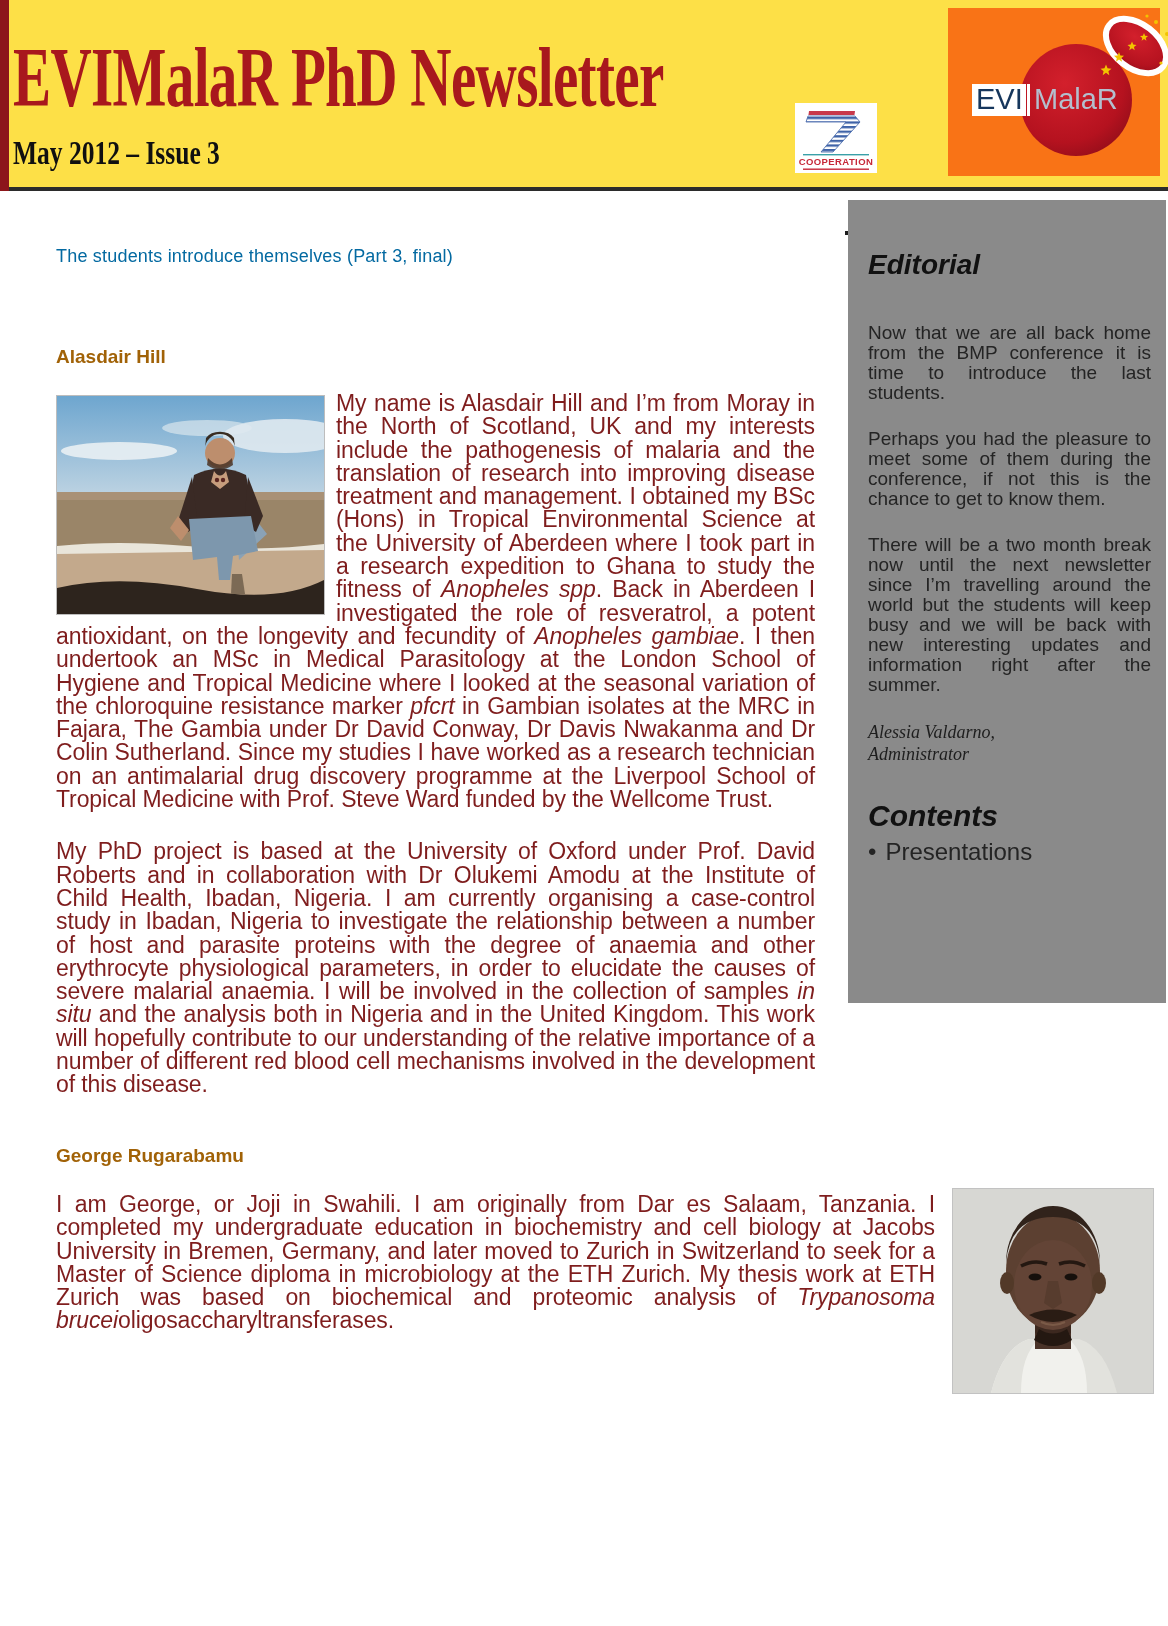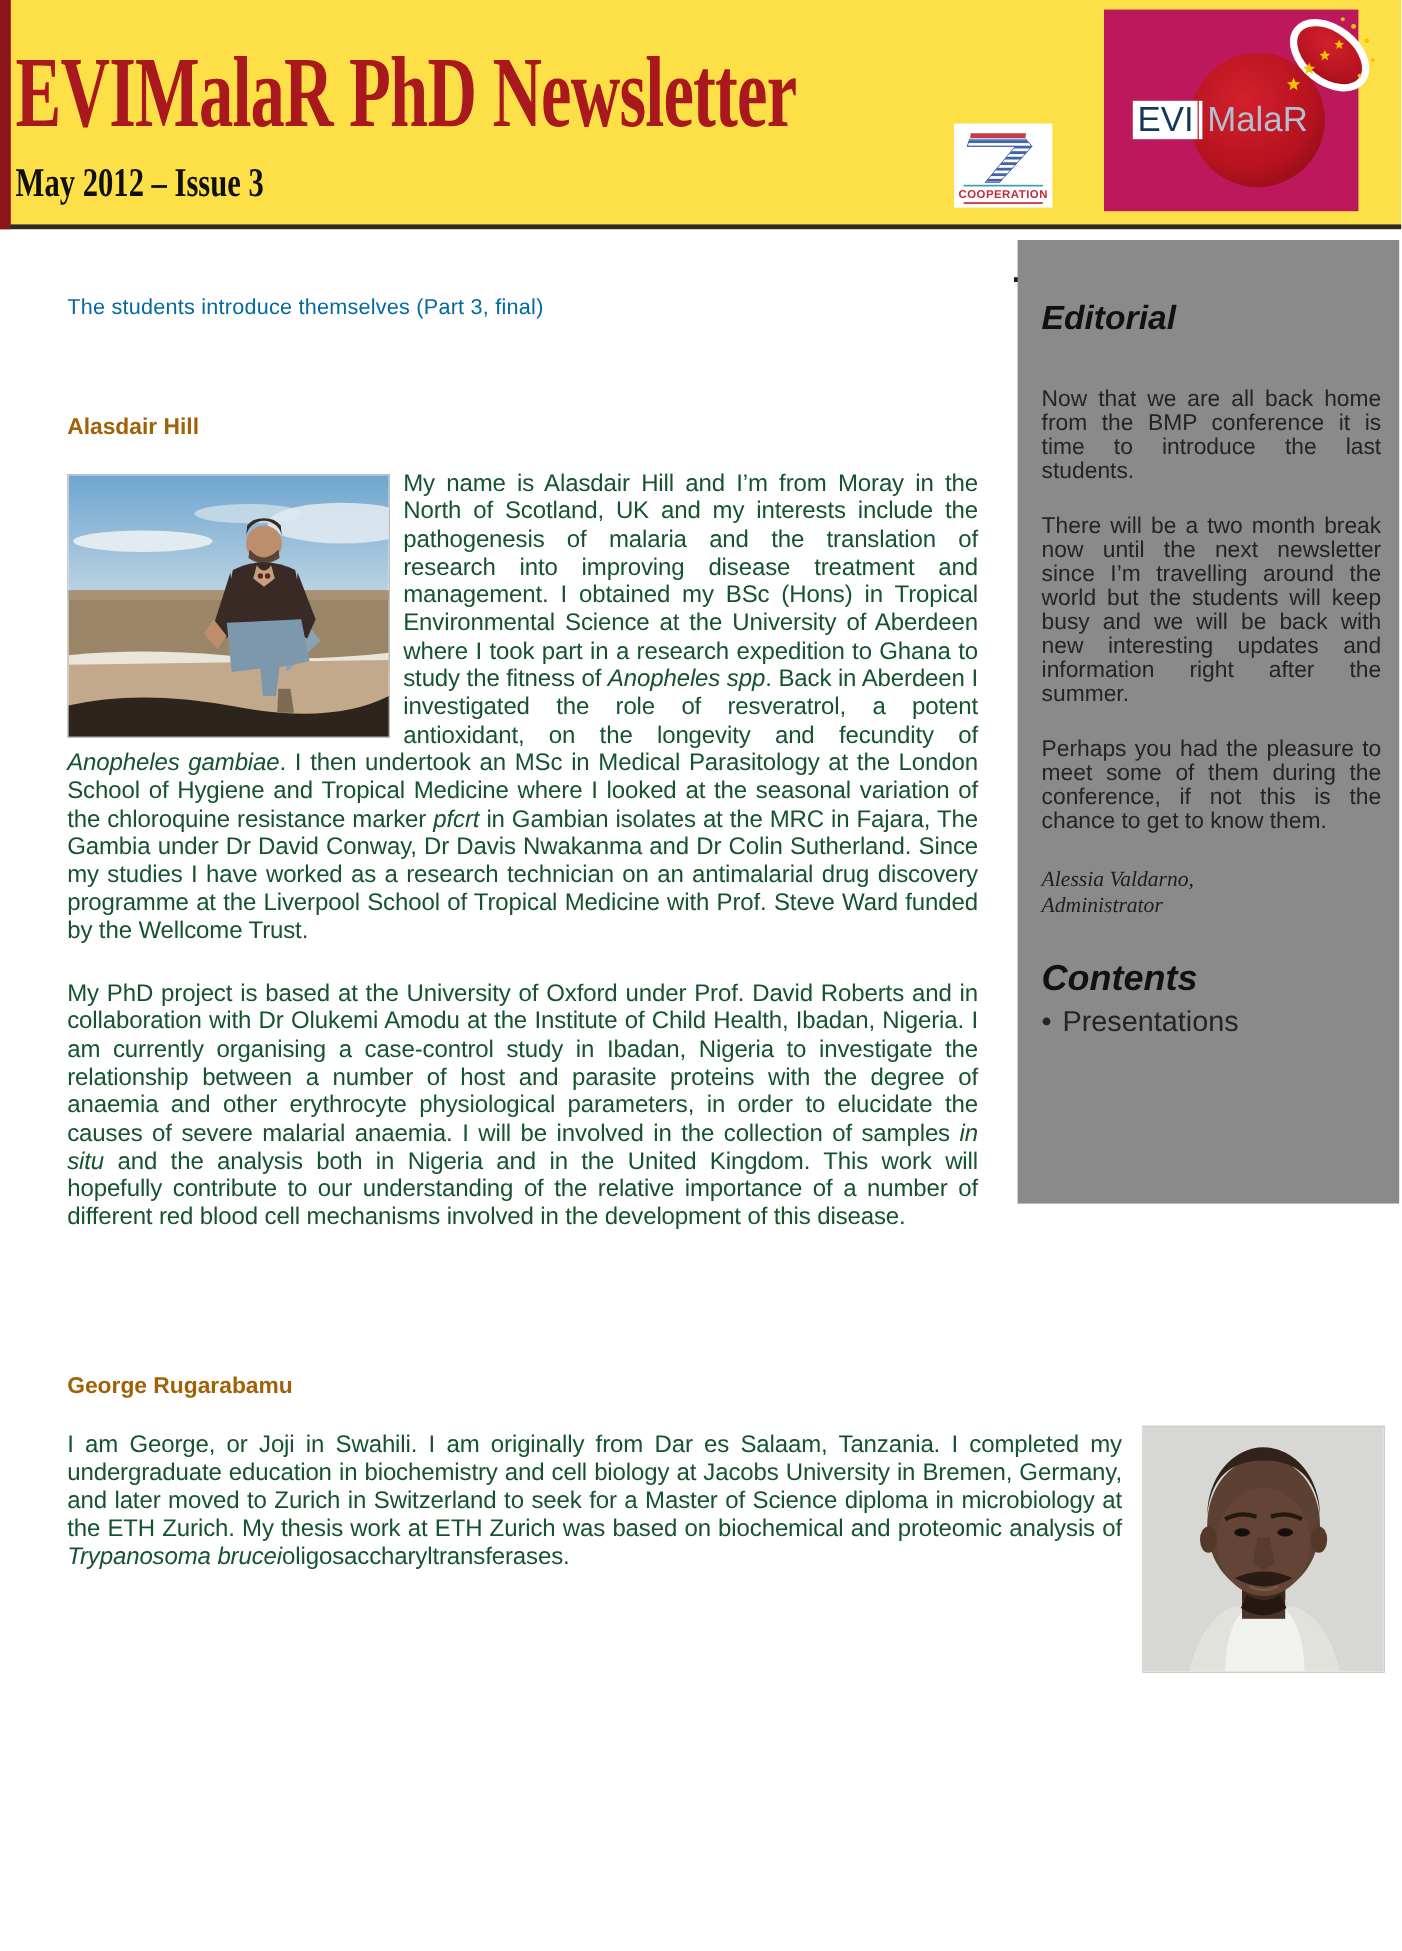--- a/index.html
+++ b/index.html
@@ -12,21 +12,21 @@
   .red-band{position:absolute;left:0;top:0;width:9px;height:191px;background:#8c161b;}
   .mast-title{position:absolute;left:13px;top:36px;margin:0;font-family:"Liberation Serif", serif;
               font-weight:bold;font-size:84px;line-height:1;color:#a8181d;white-space:nowrap;
               transform:scaleX(0.68);transform-origin:left top;letter-spacing:-1px;}
   .mast-issue{position:absolute;left:13px;top:134px;font-family:"Liberation Serif", serif;
               font-weight:bold;font-size:34px;line-height:1.1;color:#101010;white-space:nowrap;
               transform:scaleX(0.75);transform-origin:left top;}
 
   
   .fp7-box{position:absolute;left:795px;top:103px;width:82px;height:70px;background:#ffffff;}
-  .evi-box{position:absolute;left:920px;top:8px;width:212px;height:168px;background:#be185d;}
+  .evi-box{position:absolute;left:948px;top:8px;width:212px;height:168px;background:#f97316;}
 
   
   .sidebar{position:absolute;left:848px;top:200px;width:318px;height:803px;background:#8a8a8a;
            box-sizing:border-box;padding:50px 15px 16px 20px;color:#242424;}
   .sidebar-rule{position:absolute;left:845px;top:231px;width:287px;height:4px;background:#1c1c1c;}
   .sb-heading{margin:0;font-size:28px;font-weight:bold;font-style:italic;color:#111;line-height:1.1;}
   .sb-para{margin:34px 0 0;font-size:19px;line-height:20px;text-align:justify;}
   .sb-sign{margin:26px 0 0;font-family:"Liberation Serif", serif;font-style:italic;
            font-size:18px;line-height:22px;color:#1e1e1e;}
   .sb-contents{margin:34px 0 0;font-size:30px;font-weight:bold;font-style:italic;color:#111;line-height:1.1;}
@@ -35,21 +35,21 @@
 
   
   .main-heading{position:absolute;left:56px;top:246px;margin:0;font-size:18px;font-weight:normal;
                 color:#0369a1;letter-spacing:0.2px;white-space:nowrap;}
   .section{position:absolute;}
   #sec-alasdair{left:56px;top:346px;width:759px;}
   #sec-george{left:56px;top:1145px;width:879px;}
   .student-name{margin:0;font-size:19px;font-weight:bold;color:#a16207;}
   #sec-alasdair .student-name{margin-bottom:24px;}
   #sec-george .student-name{margin-bottom:26px;}
-  .para{margin:0;font-size:20px;line-height:23.3px;text-align:justify;color:#14532d;
+  .para{margin:0;font-size:23px;line-height:23.3px;text-align:justify;color:#7f1d1d;
         letter-spacing:-0.1px;}
   .para + .para{margin-top:29px;}
   .photo-float{float:left;width:267px;height:218px;margin:3px 11px 8px 0;
                border:1px solid #bdbdbd;box-sizing:content-box;}
   .photo-float svg{display:block;}
   .george-photo{position:absolute;left:952px;top:1188px;width:200px;height:204px;
                 border:1px solid #c2c2c2;}
   .george-photo svg{display:block;}
 </style>
 </head>
@@ -108,22 +108,22 @@
       <text x="28" y="101" font-family="Liberation Sans, sans-serif" font-size="29" fill="#16365c">EVI</text>
       <rect x="79" y="76" width="3" height="32" fill="#ffffff"></rect>
       <text x="86" y="101" font-family="Liberation Sans, sans-serif" font-size="29" fill="#b3bfce">MalaR</text>
     </svg>
   </div>
 
   <div class="sidebar-rule"></div>
   <aside class="sidebar">
     <h2 class="sb-heading">Editorial</h2>
     <p class="sb-para" style="margin-top:42px;">Now that we are all back home from the BMP conference it is time to introduce the last students.</p>
+    <p class="sb-para" style="margin-top:26px;">Perhaps you had the pleasure to meet some of them during the conference, if not this is the chance to get to know them.</p>
     <p class="sb-para" style="margin-top:26px;">There will be a two month break now until the next newsletter since I’m travelling around the world but the students will keep busy and we will be back with new interesting updates and information right after the summer.</p>
-    <p class="sb-para" style="margin-top:26px;">Perhaps you had the pleasure to meet some of them during the conference, if not this is the chance to get to know them.</p>
     <div class="sb-sign">
       <div>Alessia Valdarno,</div>
       <div>Administrator</div>
     </div>
     <h2 class="sb-contents">Contents</h2>
     <div class="sb-list">
       <span class="bullet">•</span><span>Presentations</span>
     </div>
   </aside>
 

